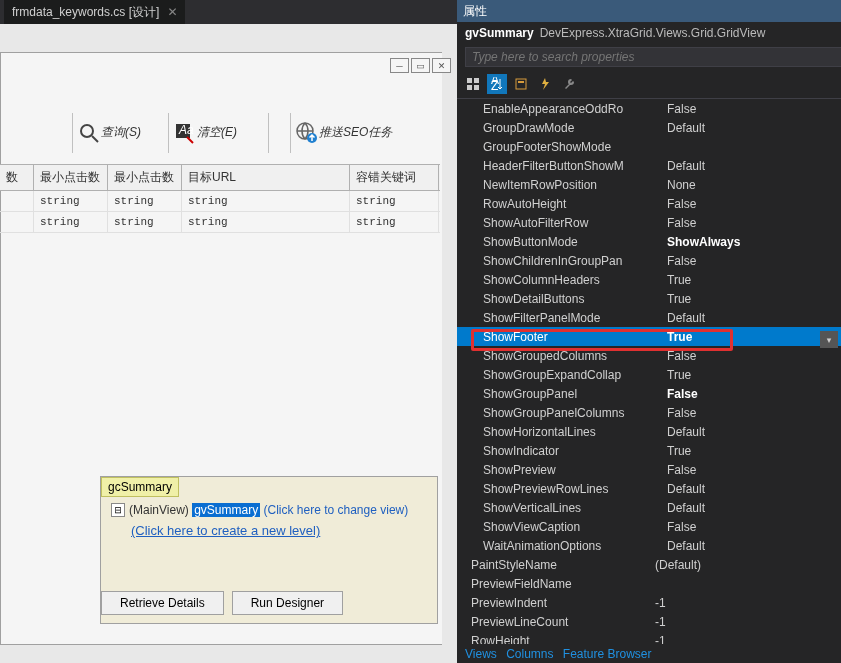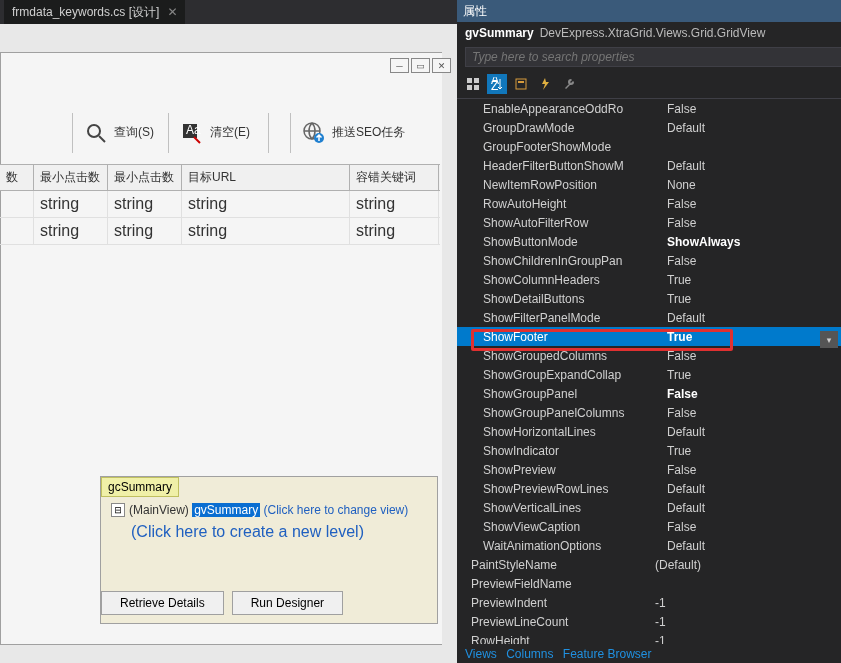--- a/index.html
+++ b/index.html
@@ -12,41 +12,41 @@
 .tab .close { color: #888; cursor: pointer; }
 
 .designer-area { position: absolute; left: 0; top: 24px; width: 457px; height: 639px; background: #e8e8e8; }
 .inner-frame { position: absolute; left: 0; top: 28px; width: 442px; height: 593px; background: #f5f5f5; border: 1px solid #a0a0a0; border-right: none; }
 
 .window-controls { position: absolute; right: 6px; top: 34px; display: flex; gap: 2px; }
 .window-btn { width: 19px; height: 15px; border: 1px solid #888; background: #f5f5f5; display: flex; align-items: center; justify-content: center; font-size: 9px; color: #555; }
 
 .toolbar { position: absolute; top: 86px; left: 0px; width: 442px; height: 45px; display: flex; align-items: center; }
 .toolbar-separator { width: 1px; height: 40px; background: #c0c0c0; margin: 0 4px; }
-.tbtn { display: flex; align-items: center; gap: 6px; padding: 4px 10px; font-size: 13px; color: #333; }
+.tbtn { display: flex; align-items: center; gap: 0; padding: 4px 3px; font-size: 13px; color: #333; font-style: italic; }
 .tbtn svg { width: 24px; height: 24px; }
 .tb1 { position: absolute; left: 74px; }
 .tb2 { position: absolute; left: 170px; }
 .tb3 { position: absolute; left: 292px; }
 
 .grid { position: absolute; top: 140px; left: 0px; width: 440px; border-top: 1px solid #b0b0b0; }
 .grid-header { display: flex; background: #f0f0f0; border-bottom: 1px solid #b0b0b0; }
 .grid-header div { border-right: 1px solid #b0b0b0; padding: 4px 6px; font-size: 12px; color: #333; }
 .grid-row { display: flex; border-bottom: 1px solid #e0e0e0; }
-.grid-row div { border-right: 1px solid #e0e0e0; padding: 4px 6px; font-size: 16px; color: #333; }
+.grid-row div { border-right: 1px solid #e0e0e0; padding: 4px 6px; font-size: 11px; color: #333; font-family: Liberation Mono, monospace; }
 .c0 { width: 34px; } .c1 { width: 74px; } .c2 { width: 74px; } .c3 { width: 168px; } .c4 { width: 89px; }
 
 .gcSummary-panel { position: absolute; left: 100px; top: 452px; width: 338px; height: 148px; background: #f0ecd8; border: 1px solid #a0a0a0; }
 .gcSummary-title { background: #f0f0a8; padding: 2px 6px; display: inline-block; border: 1px solid #c0c060; }
 .view-line { padding: 6px 10px; display: flex; align-items: center; gap: 4px; font-size: 12px; }
 .view-icon { width: 14px; height: 14px; border: 1px solid #888; display: inline-flex; align-items: center; justify-content: center; font-size: 9px; background: #fff; }
 .mainview { color: #333; }
 .gvSummary-sel { background: #0a6ed1; color: #fff; padding: 0 2px; }
 .clickhere { color: #2060c0; }
-.level-line { padding: 0 10px 8px 30px; font-size: 16px; }
+.level-line { padding: 0 10px 8px 30px; font-size: 13px; text-decoration: underline; }
 .gcSummary-buttons { position: absolute; bottom: 8px; left: 0; width: 100%; display: flex; gap: 8px; }
 .gc-btn { background: #f0f0f0; border: 1px solid #a0a0a0; padding: 4px 18px; font-size: 12px; }
 
 
 .props-panel { position: absolute; left: 457px; top: 0; width: 452px; height: 663px; background: #252526; color: #ccc; }
 .props-header { background: #3a5a7a; height: 22px; display: flex; align-items: center; justify-content: space-between; padding: 0 6px; color: #fff; }
 .props-header-icons { display: flex; gap: 8px; align-items: center; }
 .props-header-icons span { font-size: 11px; }
 
 .props-objname { padding: 4px 8px; display: flex; align-items: center; gap: 6px; background: #252526; }

